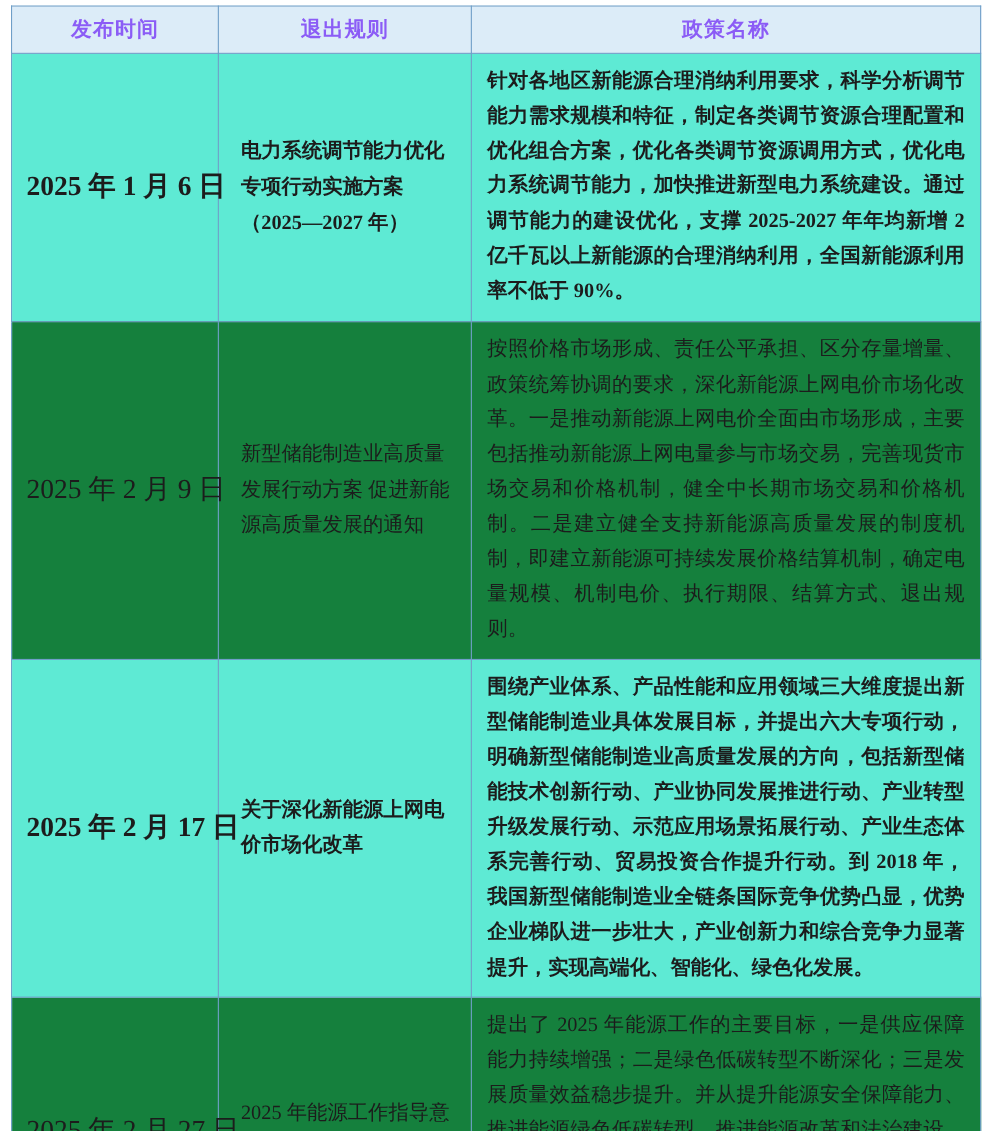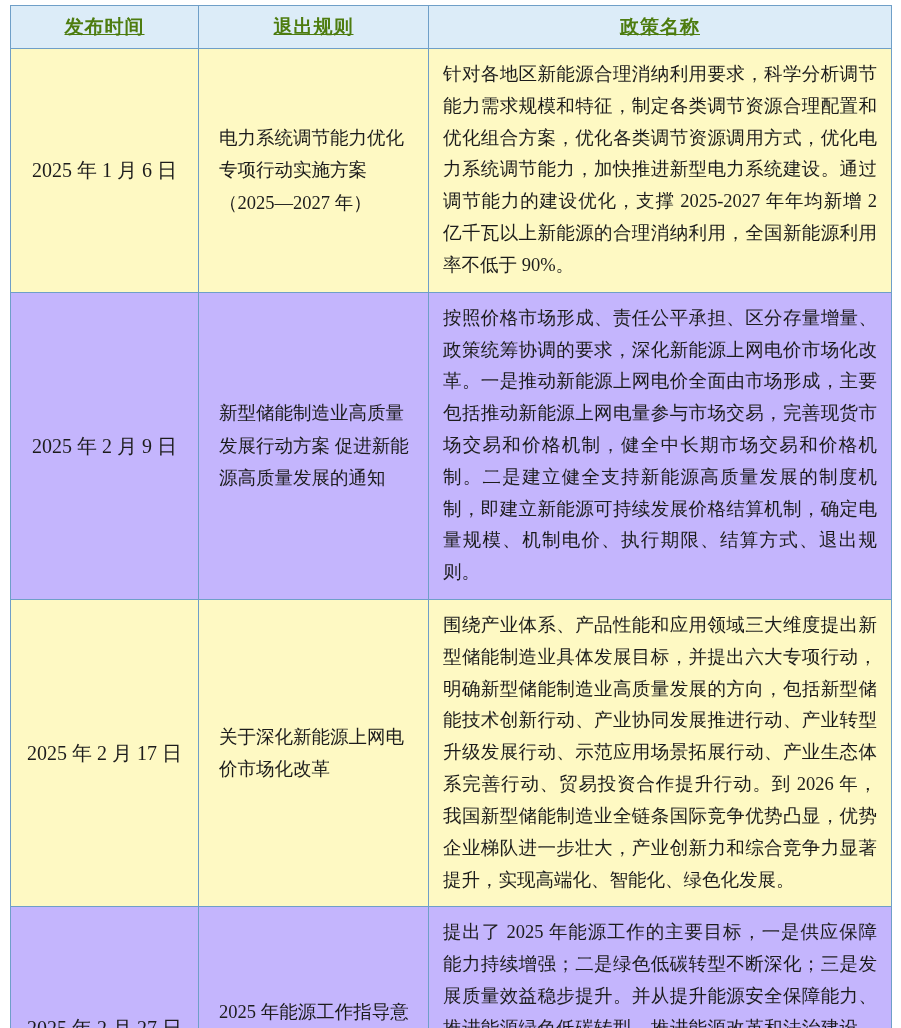--- a/index.html
+++ b/index.html
@@ -33,40 +33,40 @@
     vertical-align: middle;
     box-sizing: border-box;
   }
   thead th {
     background: #dcecf8;
     font-weight: bold;
     font-size: 19px;
     text-align: center;
     padding: 8px 4px;
     letter-spacing: 1px;
-    color: #4d7c0f;
-    text-decoration: underline;
+    color: #8b5cf6;
   }
   tbody td {
     font-size: 18.5px;
     line-height: 1.62;
     padding: 10px 13px;
     color: #1c1c1c;
   }
   tbody tr.row-even td {
-    background: #fef9c3;
+    background: #5eead4;
+    font-weight: bold;
   }
   tbody tr.row-odd td {
-    background: #c4b5fd;
+    background: #15803d;
     margin-left: 44px;
   }
   td.date-cell {
     text-align: center;
     white-space: nowrap;
-    font-size: 20px;
+    font-size: 25px;
   }
   td.name-cell {
     text-align: left;
     line-height: 1.75;
     padding-left: 20px;
     padding-right: 10px;
   }
   td.content-cell {
     text-align: justify;
     text-justify: inter-ideograph;
@@ -99,21 +99,21 @@
         <td class="content-cell">针对各地区新能源合理消纳利用要求，科学分析调节能力需求规模和特征，制定各类调节资源合理配置和优化组合方案，优化各类调节资源调用方式，优化电力系统调节能力，加快推进新型电力系统建设。通过调节能力的建设优化，支撑 2025-2027 年年均新增 2 亿千瓦以上新能源的合理消纳利用，全国新能源利用率不低于 90%。</td>
       </tr>
       <tr class="row-odd">
         <td class="date-cell">2025 年 2 月 9 日</td>
         <td class="name-cell">新型储能制造业高质量发展行动方案 促进新能源高质量发展的通知</td>
         <td class="content-cell">按照价格市场形成、责任公平承担、区分存量增量、政策统筹协调的要求，深化新能源上网电价市场化改革。一是推动新能源上网电价全面由市场形成，主要包括推动新能源上网电量参与市场交易，完善现货市场交易和价格机制，健全中长期市场交易和价格机制。二是建立健全支持新能源高质量发展的制度机制，即建立新能源可持续发展价格结算机制，确定电量规模、机制电价、执行期限、结算方式、退出规则。</td>
       </tr>
       <tr class="row-even">
         <td class="date-cell">2025 年 2 月 17 日</td>
         <td class="name-cell">关于深化新能源上网电价市场化改革</td>
-        <td class="content-cell">围绕产业体系、产品性能和应用领域三大维度提出新型储能制造业具体发展目标，并提出六大专项行动，明确新型储能制造业高质量发展的方向，包括新型储能技术创新行动、产业协同发展推进行动、产业转型升级发展行动、示范应用场景拓展行动、产业生态体系完善行动、贸易投资合作提升行动。到 2026 年，我国新型储能制造业全链条国际竞争优势凸显，优势企业梯队进一步壮大，产业创新力和综合竞争力显著提升，实现高端化、智能化、绿色化发展。</td>
+        <td class="content-cell">围绕产业体系、产品性能和应用领域三大维度提出新型储能制造业具体发展目标，并提出六大专项行动，明确新型储能制造业高质量发展的方向，包括新型储能技术创新行动、产业协同发展推进行动、产业转型升级发展行动、示范应用场景拓展行动、产业生态体系完善行动、贸易投资合作提升行动。到 2018 年，我国新型储能制造业全链条国际竞争优势凸显，优势企业梯队进一步壮大，产业创新力和综合竞争力显著提升，实现高端化、智能化、绿色化发展。</td>
       </tr>
       <tr class="row-odd">
         <td class="date-cell">2025 年 2 月 27 日</td>
         <td class="name-cell">2025 年能源工作指导意见</td>
         <td class="content-cell">提出了 2025 年能源工作的主要目标，一是供应保障能力持续增强；二是绿色低碳转型不断深化；三是发展质量效益稳步提升。并从提升能源安全保障能力、推进能源绿色低碳转型、推进能源改革和法治建设、推动能源科技自立自强、增强人民群众用能满意度、提升能源监管效能、深化能源国际合作、推进能源规划编制实施等 8 个方面提出了 21 项年度重点任务。</td>
       </tr>
     </tbody>
   </table>
 </div>
 

